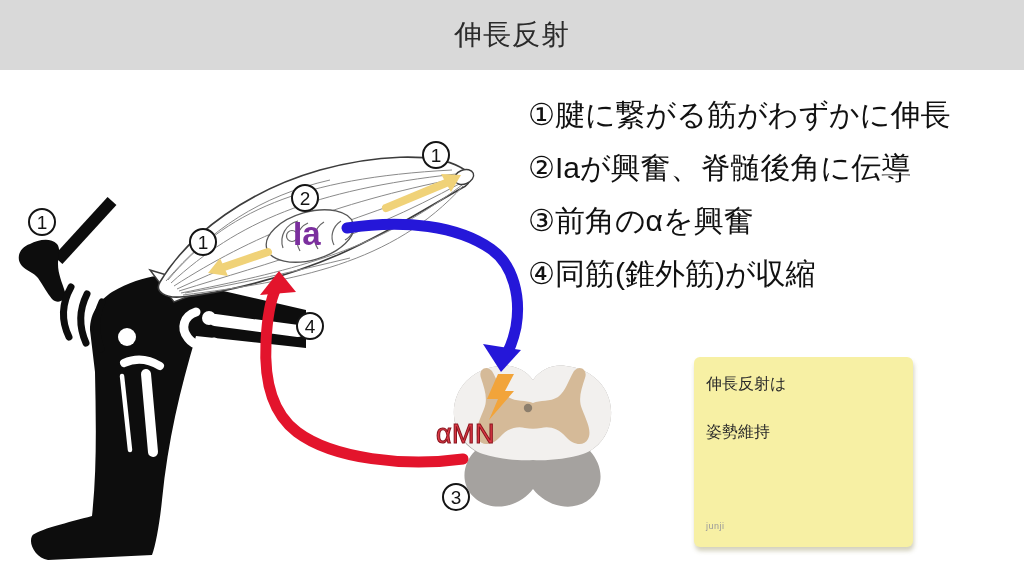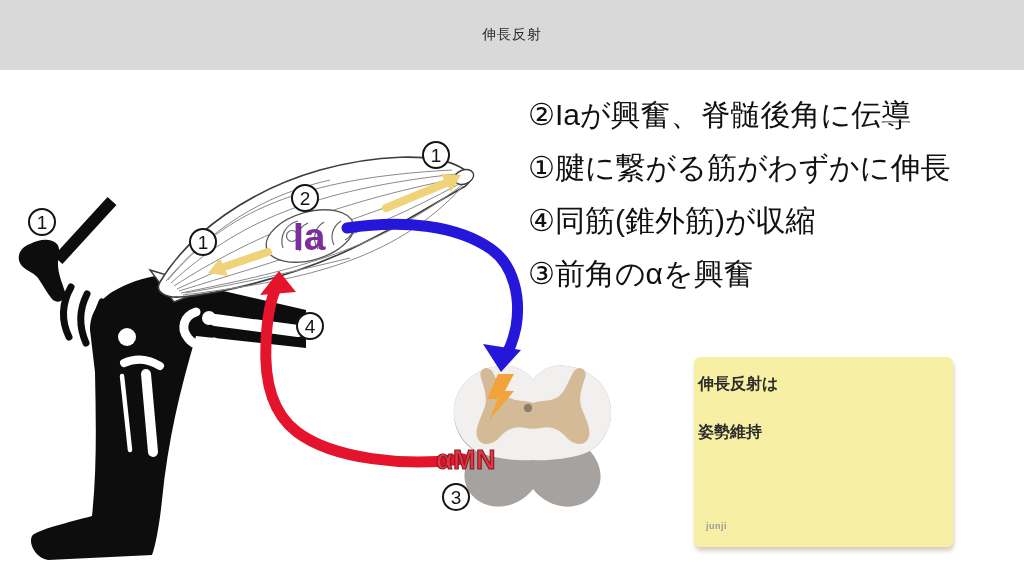--- a/index.html
+++ b/index.html
@@ -9,60 +9,60 @@
     position:relative;
   }
   #page{position:absolute;inset:0;width:1024px;height:576px;}
 
   
   #header{
     position:absolute;left:0;top:0;width:1024px;height:70px;
     background:var(--header-bg,#d9d9d9);
     display:flex;align-items:center;justify-content:center;
   }
-  #title{font-size:14px;color:#2b2b2b;letter-spacing:1px;}
+  #title{font-size:28px;color:#2b2b2b;letter-spacing:1px;}
 
   
   #diagram-svg{position:absolute;left:0;top:0;width:1024px;height:576px;}
 
   
   .marker{
     position:absolute;width:28px;height:28px;box-sizing:border-box;
     border:2.5px solid #141414;border-radius:50%;background:#fff;
     display:flex;align-items:center;justify-content:center;
     font-size:19px;color:#141414;line-height:1;
   }
 
   
   #ia-label{
     position:absolute;left:293px;top:217px;
-    font-size:39px;font-weight:bold;color:var(--ia-purple,#7b2f9e);
+    font-size:33px;font-weight:bold;color:var(--ia-purple,#7b2f9e);
     line-height:1;
   }
   #amn-label{
     position:absolute;left:436px;top:421px;
-    font-size:27px;font-weight:bold;color:var(--amn-red,#e03945);
+    font-size:27px;font-weight:normal;color:var(--amn-red,#e03945);
     -webkit-text-stroke:1.1px #8a151f;
-    line-height:1;letter-spacing:0.5px;margin-top:26px;
+    line-height:1;letter-spacing:0.5px;
   }
 
   
   #steps{
     position:absolute;left:528px;top:88px;width:494px;
     font-size:30px;line-height:53px;color:#111;
   }
   .step-line{white-space:nowrap;}
 
   
   #note-box{
-    position:absolute;left:694px;top:357px;width:259px;height:190px;
+    position:absolute;left:694px;top:357px;width:219px;height:190px;
     box-sizing:border-box;background:var(--note-bg,#f7f0a4);
-    border-radius:6px;padding:15px 12px 0 4px;
+    border-radius:6px;padding:15px 12px 0 12px;
     box-shadow:1px 4px 4px rgba(160,155,110,0.45);
-    font-size:16px;line-height:24px;color:#2b2b2b;font-weight:bold;
+    font-size:16px;line-height:24px;color:#2b2b2b;
   }
   .note-line{min-height:24px;white-space:nowrap;}
   #note-credit{
     position:absolute;left:12px;bottom:9px;
     font-size:9px;color:#9a9a9a;letter-spacing:0.5px;margin-top:20px;
   }
 </style>
 </head>
 <body>
 
@@ -195,24 +195,24 @@
   <div class="marker" style="left:189px;top:228px;">1</div>
   <div class="marker" style="left:422px;top:141px;">1</div>
   <div class="marker" style="left:291px;top:184px;">2</div>
   <div class="marker" style="left:296px;top:312px;">4</div>
   <div class="marker" style="left:442px;top:483px;">3</div>
 
   <div id="ia-label">Ia</div>
   <div id="amn-label">αMN</div>
 
   <div id="steps">
+    <div class="step-line">①腱に繋がる筋がわずかに伸長</div>
     <div class="step-line">②Iaが興奮、脊髄後角に伝導</div>
-    <div class="step-line">①腱に繋がる筋がわずかに伸長</div>
+    <div class="step-line">③前角のαを興奮</div>
     <div class="step-line">④同筋(錐外筋)が収縮</div>
-    <div class="step-line">③前角のαを興奮</div>
   </div>
 
   <div id="note-box">
     <div class="note-line">伸長反射は</div>
     <div class="note-line"></div>
     <div class="note-line">姿勢維持</div>
     <div id="note-credit">junji</div>
   </div>
 
 </div>

